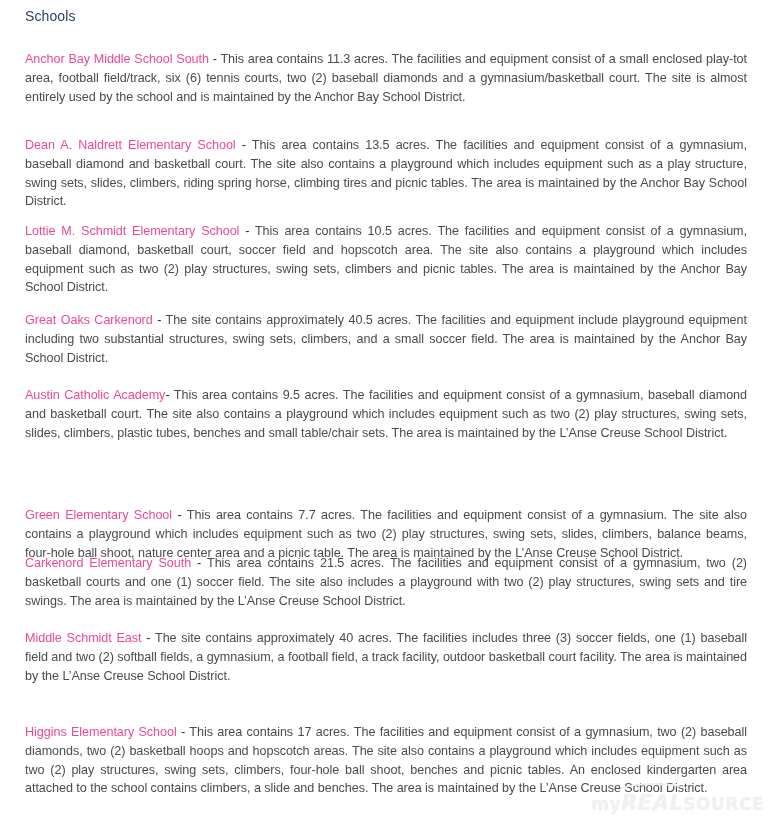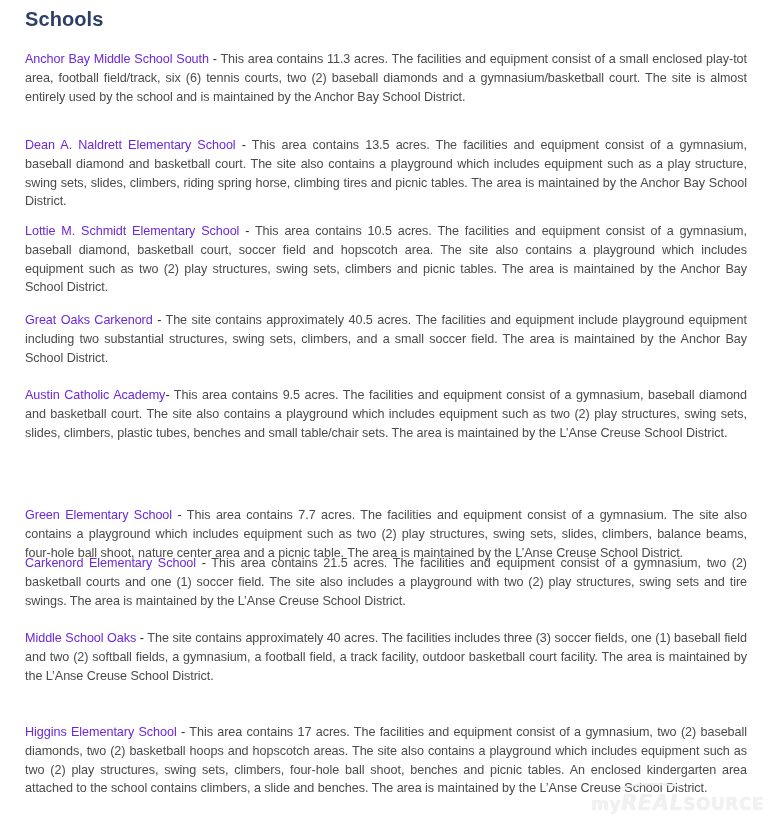--- a/index.html
+++ b/index.html
@@ -18,38 +18,38 @@
       position: absolute;
       left: 25px;
       top: 0;
       width: 722px;
     }
     .title {
       position: absolute;
       left: 0;
       top: 8px;
       margin: 0;
-      font-size: 20px;
-      font-weight: bold;
+      font-size: 14px;
+      font-weight: normal;
       color: #2d3f66;
       letter-spacing: 0.1px;
     }
     .entry {
       position: absolute;
       left: 0;
       width: 722px;
       margin: 0;
       font-size: 12.6px;
       line-height: 18.8px;
       color: #4b4b4b;
       text-align: justify;
       letter-spacing: -0.05px;
     }
     .entry .name {
-      color: #6d28d9;
+      color: #ec4899;
     }
     .entry .sep {
       color: #1f1f1f;
     }
     .watermark {
       position: absolute;
       right: 10px;
       bottom: 4px;
       font-family: "DejaVu Sans", sans-serif;
       font-size: 17px;
@@ -97,25 +97,25 @@
 
   <p class="entry" style="top:386px">
     <span class="name">Austin Catholic Academy</span><span class="sep">- </span><span>This area contains 9.5 acres.  The facilities and equipment consist of a gymnasium, baseball diamond and basketball court.  The site also contains a playground which includes equipment such as two (2) play structures, swing sets, slides, climbers, plastic tubes, benches and small table/chair sets.  The area is maintained by the L’Anse Creuse School District.</span>
   </p>
 
   <p class="entry" style="top:506px">
     <span class="name">Green Elementary School</span><span class="sep"> - </span><span>This area contains 7.7 acres. The facilities and equipment consist of a gymnasium.  The site also contains a playground which includes equipment such as two (2) play structures, swing sets, slides, climbers, balance beams, four-hole ball shoot, nature center area and a picnic table. The area is maintained by the L’Anse Creuse School District.</span>
   </p>
 
   <p class="entry" style="top:554px">
-    <span class="name">Carkenord Elementary School</span><span class="sep"> - </span><span>This area contains 21.5 acres. The facilities and equipment consist of a gymnasium, two (2) basketball courts and one (1) soccer field.  The site also includes a playground with two (2) play structures, swing sets and tire swings. The area is maintained by the L’Anse Creuse School District.</span>
+    <span class="name">Carkenord Elementary South</span><span class="sep"> - </span><span>This area contains 21.5 acres. The facilities and equipment consist of a gymnasium, two (2) basketball courts and one (1) soccer field.  The site also includes a playground with two (2) play structures, swing sets and tire swings. The area is maintained by the L’Anse Creuse School District.</span>
   </p>
 
   <p class="entry" style="top:629px">
-    <span class="name">Middle School Oaks</span><span class="sep"> - </span><span>The site contains approximately 40 acres. The facilities includes three (3) soccer fields, one (1) baseball field and two (2) softball fields, a gymnasium, a football field, a track facility, outdoor basketball court facility.  The area is maintained by the L’Anse Creuse School District.</span>
+    <span class="name">Middle Schmidt East</span><span class="sep"> - </span><span>The site contains approximately 40 acres. The facilities includes three (3) soccer fields, one (1) baseball field and two (2) softball fields, a gymnasium, a football field, a track facility, outdoor basketball court facility.  The area is maintained by the L’Anse Creuse School District.</span>
   </p>
 
   <p class="entry" style="top:723px">
     <span class="name">Higgins Elementary School</span><span class="sep"> - </span><span>This area contains 17 acres. The facilities and equipment consist of a gymnasium, two (2) baseball diamonds, two (2) basketball hoops and hopscotch areas. The site also contains a playground which includes equipment such as two (2) play structures, swing sets, climbers, four-hole ball shoot, benches and picnic tables.  An enclosed kindergarten area attached to the school contains climbers, a slide and benches. The area is maintained by the L’Anse Creuse School District.</span>
   </p>
 </div>
 
 <div class="watermark">
   <span class="roof"></span>
   <span>my</span><span class="big">REAL</span><span>SOURCE</span>

